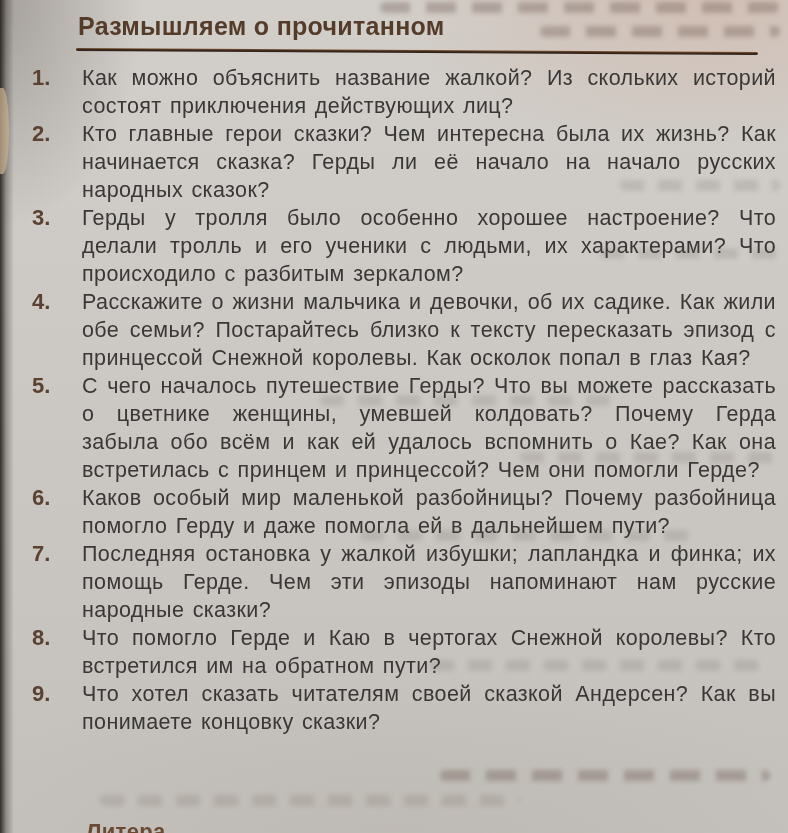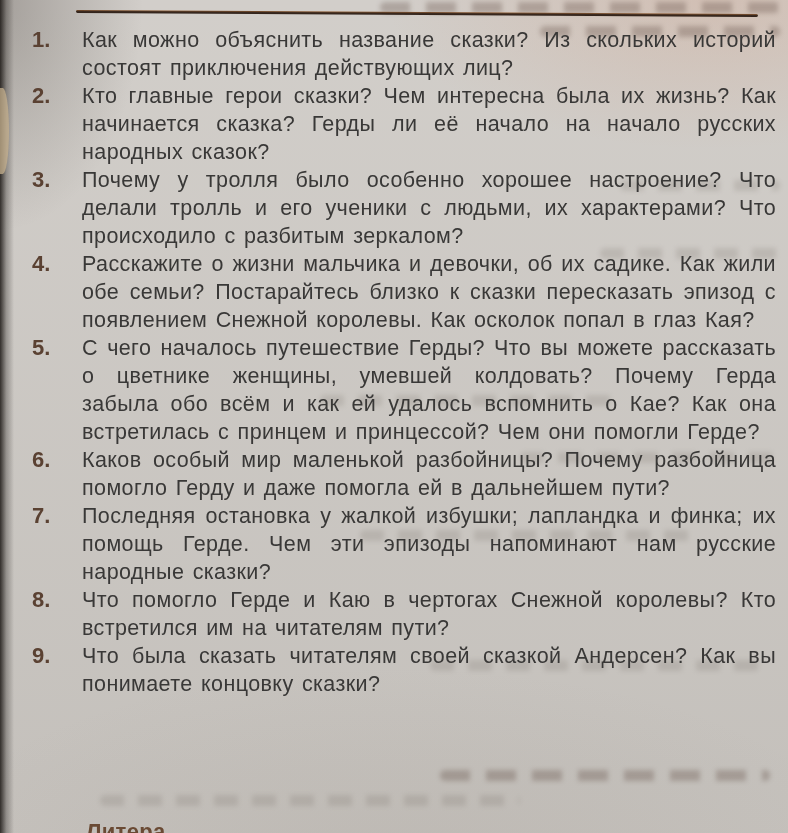--- a/index.html
+++ b/index.html
@@ -73,56 +73,57 @@
   <div class="ghost" style="left:520px;top:452px;width:260px;"></div>
   <div class="ghost" style="left:360px;top:530px;width:340px;"></div>
   <div class="ghost" style="left:430px;top:660px;width:330px;"></div>
   <div class="ghost dark" style="left:440px;top:770px;width:330px;"></div>
   <div class="ghost" style="left:100px;top:795px;width:420px;"></div>
 
   <div class="left-edge"></div>
   <div class="edge-curve"></div>
 
   <div class="content">
+    <h1 class="section-title">Размышляем о прочитанном</h1>
     <div class="rule"></div>
 
     <ol class="qlist">
       <li class="qitem">
         <span class="qnum">1.</span>
-        <span class="qtext">Как можно объяснить название сказки? Из скольких историй состоят приключения действующих лиц?</span>
+        <span class="qtext">Как можно объяснить название жалкой? Из скольких историй состоят приключения действующих лиц?</span>
       </li>
       <li class="qitem">
         <span class="qnum">2.</span>
         <span class="qtext">Кто главные герои сказки? Чем интересна была их жизнь? Как начинается сказка? Герды ли её начало на начало рус­ских народных сказок?</span>
       </li>
       <li class="qitem">
         <span class="qnum">3.</span>
-        <span class="qtext">Почему у тролля было особенно хорошее настроение? Что делали тролль и его ученики с людьми, их характерами? Что происходило с разбитым зеркалом?</span>
+        <span class="qtext">Герды у тролля было особенно хорошее настроение? Что делали тролль и его ученики с людьми, их характерами? Что происходило с разбитым зеркалом?</span>
       </li>
       <li class="qitem">
         <span class="qnum">4.</span>
-        <span class="qtext">Расскажите о жизни мальчика и девочки, об их садике. Как жили обе семьи? Постарайтесь близко к сказки пересказать эпизод с появлением Снежной королевы. Как осколок попал в глаз Кая?</span>
+        <span class="qtext">Расскажите о жизни мальчика и девочки, об их садике. Как жили обе семьи? Постарайтесь близко к тексту пересказать эпизод с принцессой Снежной королевы. Как осколок попал в глаз Кая?</span>
       </li>
       <li class="qitem">
         <span class="qnum">5.</span>
         <span class="qtext">С чего началось путешествие Герды? Что вы можете расска­зать о цветнике женщины, умевшей колдовать? Почему Гер­да забыла обо всём и как ей удалось вспомнить о Кае? Как она встретилась с принцем и принцессой? Чем они помогли Герде?</span>
       </li>
       <li class="qitem">
         <span class="qnum">6.</span>
         <span class="qtext">Каков особый мир маленькой разбойницы? Почему разбой­ница помогло Герду и даже помогла ей в дальнейшем пути?</span>
       </li>
       <li class="qitem">
         <span class="qnum">7.</span>
         <span class="qtext">Последняя остановка у жалкой избушки; лапландка и финка; их помощь Герде. Чем эти эпизоды напоминают нам русские народные сказки?</span>
       </li>
       <li class="qitem">
         <span class="qnum">8.</span>
-        <span class="qtext">Что помогло Герде и Каю в чертогах Снежной королевы? Кто встретился им на читателям пути?</span>
+        <span class="qtext">Что помогло Герде и Каю в чертогах Снежной королевы? Кто встретился им на обратном пути?</span>
       </li>
       <li class="qitem">
         <span class="qnum">9.</span>
-        <span class="qtext">Что была сказать читателям своей сказкой Андерсен? Как вы понимаете концовку сказки?</span>
+        <span class="qtext">Что хотел сказать читателям своей сказкой Андерсен? Как вы понимаете концовку сказки?</span>
       </li>
     </ol>
   </div>
 
   <div class="footer-cut">Литера</div>
 </div>
 
 </body></html>

